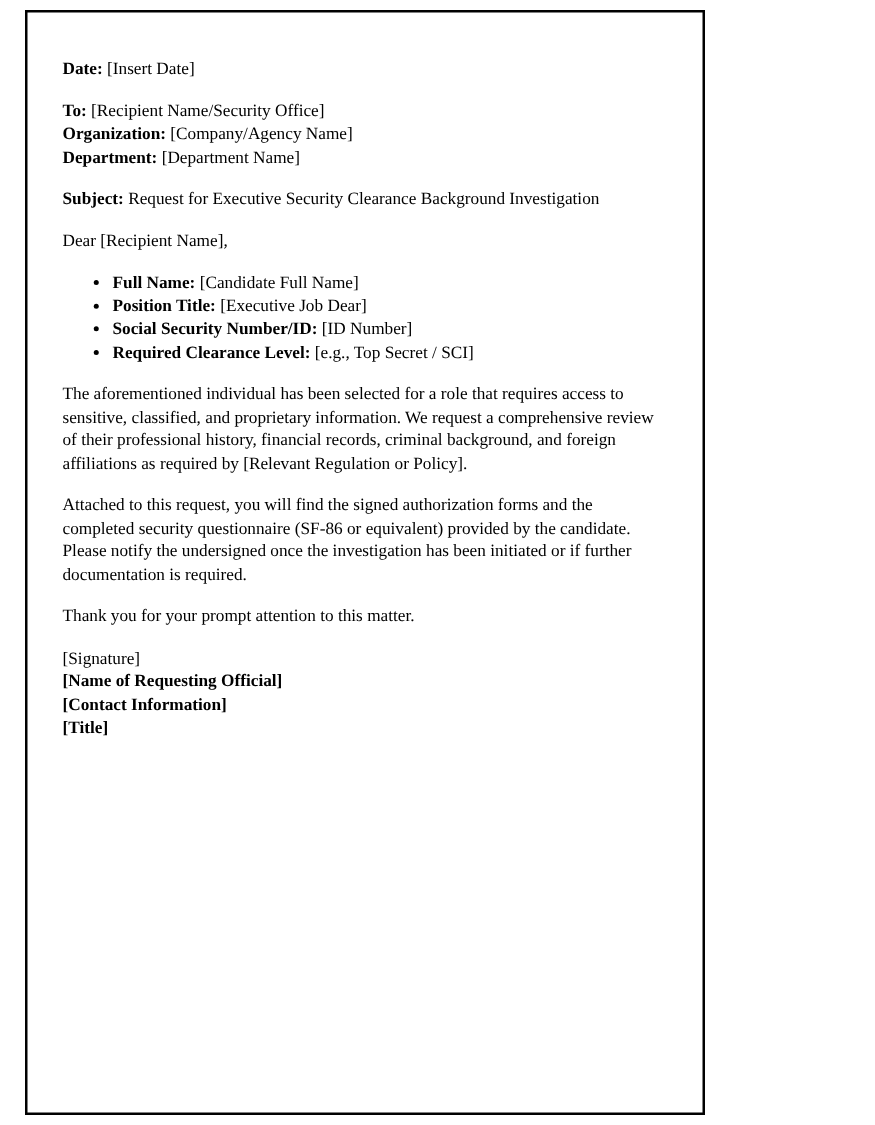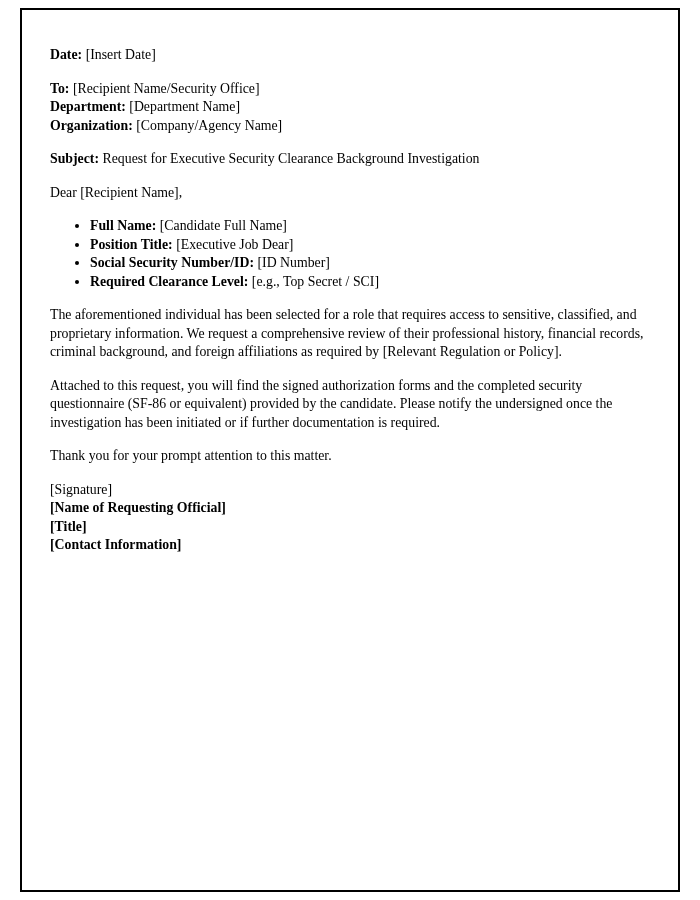--- a/index.html
+++ b/index.html
@@ -5,21 +5,21 @@
   html, body {
     margin: 0;
     padding: 0;
     background: #ffffff;
     width: 700px;
     height: 900px;
   }
   .page {
     box-sizing: border-box;
     margin: 8px 20px;
-    width: 660px;
+    width: 544px;
     height: 884px;
     border: 2px solid #000000;
     background: #ffffff;
     padding: 36px 30px 30px 28px;
     font-family: "Liberation Serif", "DejaVu Serif", serif;
     font-size: 13.8px;
     line-height: 18.5px;
     color: #000000;
   }
   .line { margin: 0; }
@@ -43,26 +43,26 @@
     <b>Date:</b>
     <span>[Insert Date]</span>
   </p>
 
   <div class="gap-after">
     <p class="line">
       <b>To:</b>
       <span>[Recipient Name/Security Office]</span>
     </p>
     <p class="line">
+      <b>Organization:</b>
+      <span>[Company/Agency Name]</span>
+    </p>
+    <p class="line">
       <b>Department:</b>
       <span>[Department Name]</span>
-    </p>
-    <p class="line">
-      <b>Organization:</b>
-      <span>[Company/Agency Name]</span>
     </p>
   </div>
 
   <p class="line gap-after">
     <b>Subject:</b>
     <span>Request for Executive Security Clearance Background Investigation</span>
   </p>
 
   <p class="line gap-after">Dear [Recipient Name],</p>
 
@@ -89,17 +89,17 @@
   <p class="para">The aforementioned individual has been selected for a role that requires access to sensitive, classified, and proprietary information. We request a comprehensive review of their professional history, financial records, criminal background, and foreign affiliations as required by [Relevant Regulation or Policy].</p>
 
   <p class="para">Attached to this request, you will find the signed authorization forms and the completed security questionnaire (SF-86 or equivalent) provided by the candidate. Please notify the undersigned once the investigation has been initiated or if further documentation is required.</p>
 
   <p class="para">Thank you for your prompt attention to this matter.</p>
 
 
   <div>
     <p class="sig-line">[Signature]</p>
     <p class="sig-line bold">[Name of Requesting Official]</p>
+    <p class="sig-line bold">[Contact Information]</p>
     <p class="sig-line bold">[Title]</p>
-    <p class="sig-line bold">[Contact Information]</p>
   </div>
 
 </div>
 
 </body></html>

